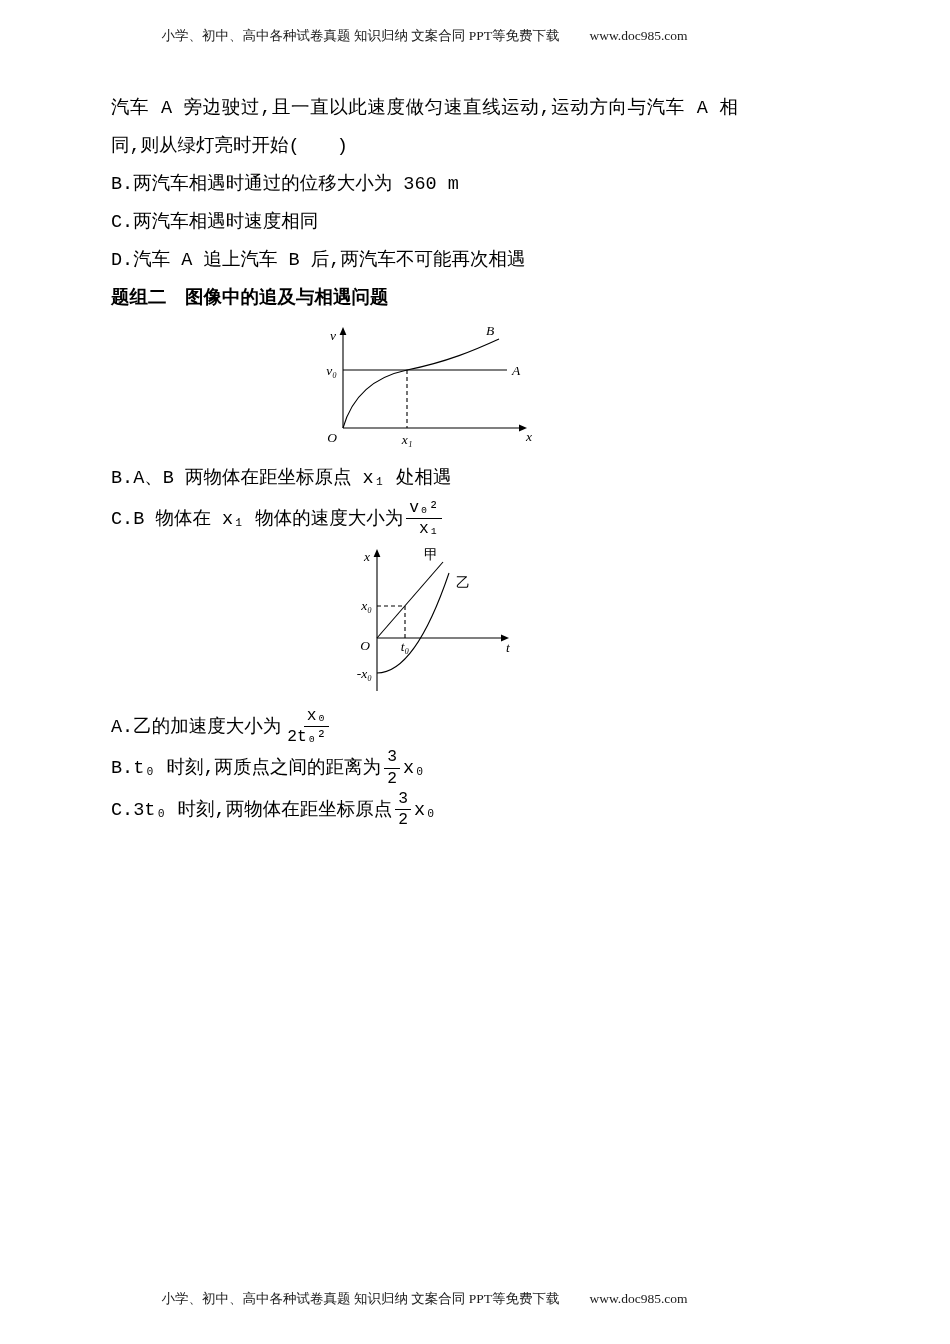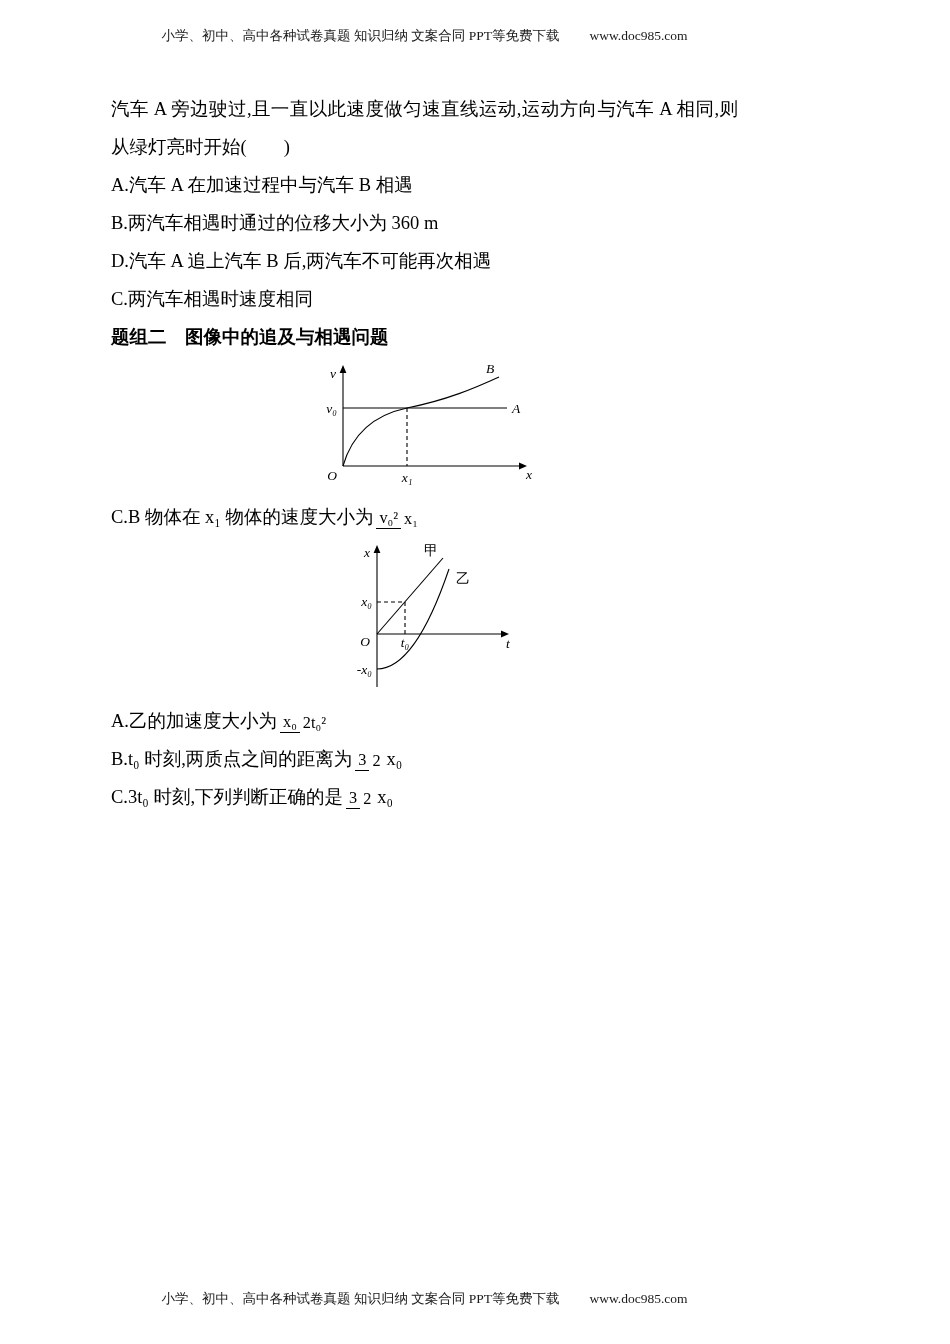--- a/index.html
+++ b/index.html
@@ -13,25 +13,25 @@
     position: absolute; left: 0; right: 0; text-align: center;
     font-size: 13.5px; color: #1a1a1a; line-height: 18px;
   }
   .runner.top { top: 27px; }
   .runner.bottom { bottom: 36px; }
   .runner .info { margin-right: 30px; }
   .content {
     position: absolute; left: 111px; right: 111px; top: 90px;
     font-size: 18.5px; line-height: 38px; text-align: justify;
   }
-  p { margin: 0; }
+  p { margin: 0; font-family: Liberation Mono, monospace; }
   .section-title { font-weight: bold; }
   .qnum { font-weight: bold; }
   .frac {
-    display: inline-flex; align-items: flex-end;
+    display: inline-flex; flex-direction: column; align-items: flex-end;
     vertical-align: middle; line-height: 1.25; font-size: 0.88em; margin: 0 3px;
   }
   .frac .num { border-bottom: 1.3px solid #000; padding: 0 3px; }
   .frac .den { padding: 0 3px; }
   .figure { text-align: center; line-height: 0; margin: 6px 0 8px 0; }
   svg { overflow: visible; }
   svg text { font-size: 13.5px; font-style: italic; font-family: "Liberation Serif", "DejaVu Serif", serif; fill: #000; }
   svg text.cjk { font-style: normal; font-size: 14px; }
 </style>
 </head>
@@ -39,24 +39,23 @@
 
 <div class="page">
 
   <div class="runner top">
     <span class="info">小学、初中、高中各种试卷真题 知识归纳 文案合同 PPT等免费下载</span><span class="url">www.doc985.com</span>
   </div>
 
   <div class="content">
 
     <p>汽车 A 旁边驶过,且一直以此速度做匀速直线运动,运动方向与汽车 A 相同,则从绿灯亮时开始(　　)</p>
-    <p class="opt">A.汽车 A 在加速过程中与汽车 B 相遇</p>
     <p class="opt">B.两汽车相遇时通过的位移大小为 360 m</p>
+    <p class="opt">C.两汽车相遇时速度相同</p>
     <p class="opt">D.汽车 A 追上汽车 B 后,两汽车不可能再次相遇</p>
-    <p class="opt">C.两汽车相遇时速度相同</p>
 
     <p class="section-title">题组二　图像中的追及与相遇问题</p>
 
 
     <div class="figure">
       <svg width="235" height="128" viewBox="0 0 235 128">
         <g stroke="#000" stroke-width="1.1" fill="none">
           <line x1="36" y1="104" x2="36" y2="8"></line>
           <line x1="36" y1="104" x2="214" y2="104"></line>
           <line x1="36" y1="46" x2="200" y2="46"></line>
@@ -72,20 +71,21 @@
           <text x="225" y="117" text-anchor="end">x</text>
           <text x="30" y="51" text-anchor="end">v₀</text>
           <text x="30" y="118" text-anchor="end">O</text>
           <text x="100" y="120" text-anchor="middle">x₁</text>
           <text x="183" y="11" text-anchor="middle" font-style="normal">B</text>
           <text x="205" y="51" text-anchor="start" font-style="normal">A</text>
         </g>
       </svg>
     </div>
 
+    <p class="opt">B.A、B 两物体在距坐标原点 x₁ 处相遇</p>
     <p class="opt"><span>C.B 物体在 x₁ 物体的速度大小为</span><span class="frac">
           <span class="num">v₀²</span>
           <span class="den">x₁</span>
         </span></p>
 
 
     <div class="figure">
       <svg width="200" height="152" viewBox="0 0 200 152">
         <g stroke="#000" stroke-width="1.1" fill="none">
           <line x1="52" y1="145" x2="52" y2="8"></line>
@@ -113,21 +113,21 @@
     </div>
 
     <p class="opt"><span>A.乙的加速度大小为</span><span class="frac">
           <span class="num">x₀</span>
           <span class="den">2t₀²</span>
         </span></p>
     <p class="opt"><span>B.t₀ 时刻,两质点之间的距离为</span><span class="frac">
           <span class="num">3</span>
           <span class="den">2</span>
         </span><span>x₀</span></p>
-    <p class="opt"><span>C.3t₀ 时刻,下列判断正确的是</span><span class="frac">
+    <p class="opt"><span>C.3t₀ 时刻,两物体在距坐标原点</span><span class="frac">
           <span class="num">3</span>
           <span class="den">2</span>
         </span><span>x₀</span></p>
 
   </div>
 
   <div class="runner bottom">
     <span class="info">小学、初中、高中各种试卷真题 知识归纳 文案合同 PPT等免费下载</span><span class="url">www.doc985.com</span>
   </div>
 

